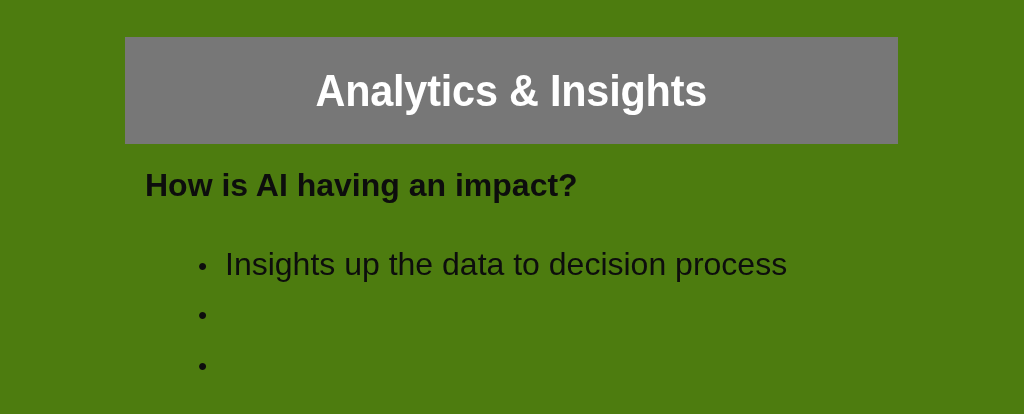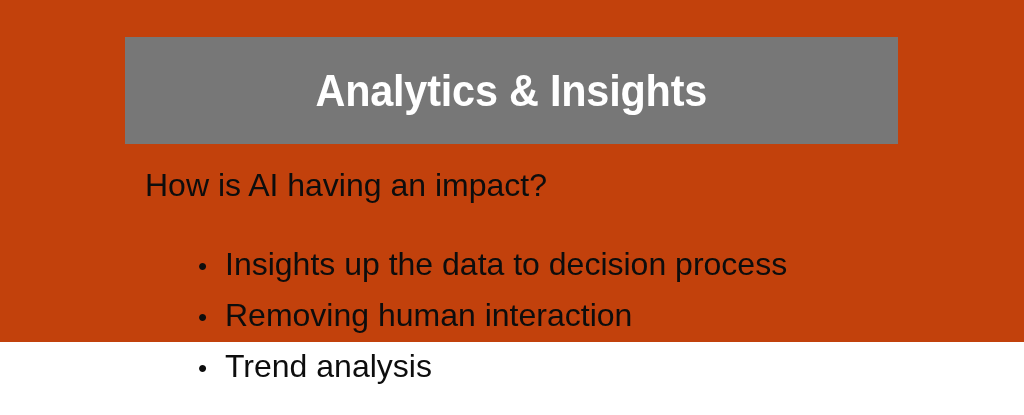--- a/index.html
+++ b/index.html
@@ -10,22 +10,22 @@
     width: 1024px;
     height: 415px;
     background: #ffffff;
     font-family: "Liberation Sans", sans-serif;
     overflow: hidden;
   }
 
   .slide {
     position: relative;
     width: 1024px;
-    height: 342px;
-    background: #c2410c;
+    height: 414px;
+    background: #4d7c0f;
   }
 
   
   .title-banner {
     position: absolute;
     left: 125px;
     top: 37px;
     width: 773px;
     height: 107px;
     background: #777777;
@@ -54,21 +54,21 @@
     top: 144px;
     width: 1024px;
   }
 
   .lead-question {
     position: absolute;
     left: 145px;
     top: 24px;
     color: #0d0d0d;
     font-family: "Liberation Sans", sans-serif;
-    font-weight: normal;
+    font-weight: bold;
     font-size: 32px;
     line-height: 1.1;
     white-space: nowrap;
   }
 
   .bullet-list {
     position: absolute;
     left: 198px;
     top: 95px;
     margin: 0;
@@ -115,23 +115,21 @@
 
     <ul class="bullet-list">
 
       <li class="bullet-item">
         <span class="bullet-marker">•</span>
         <span class="bullet-label">Insights up the data to decision process</span>
       </li>
 
       <li class="bullet-item">
         <span class="bullet-marker">•</span>
-        <span class="bullet-label">Removing human interaction</span>
       </li>
 
       <li class="bullet-item">
         <span class="bullet-marker">•</span>
-        <span class="bullet-label">Trend analysis</span>
       </li>
 
     </ul>
   </div>
 </div>
 
 </body></html>

